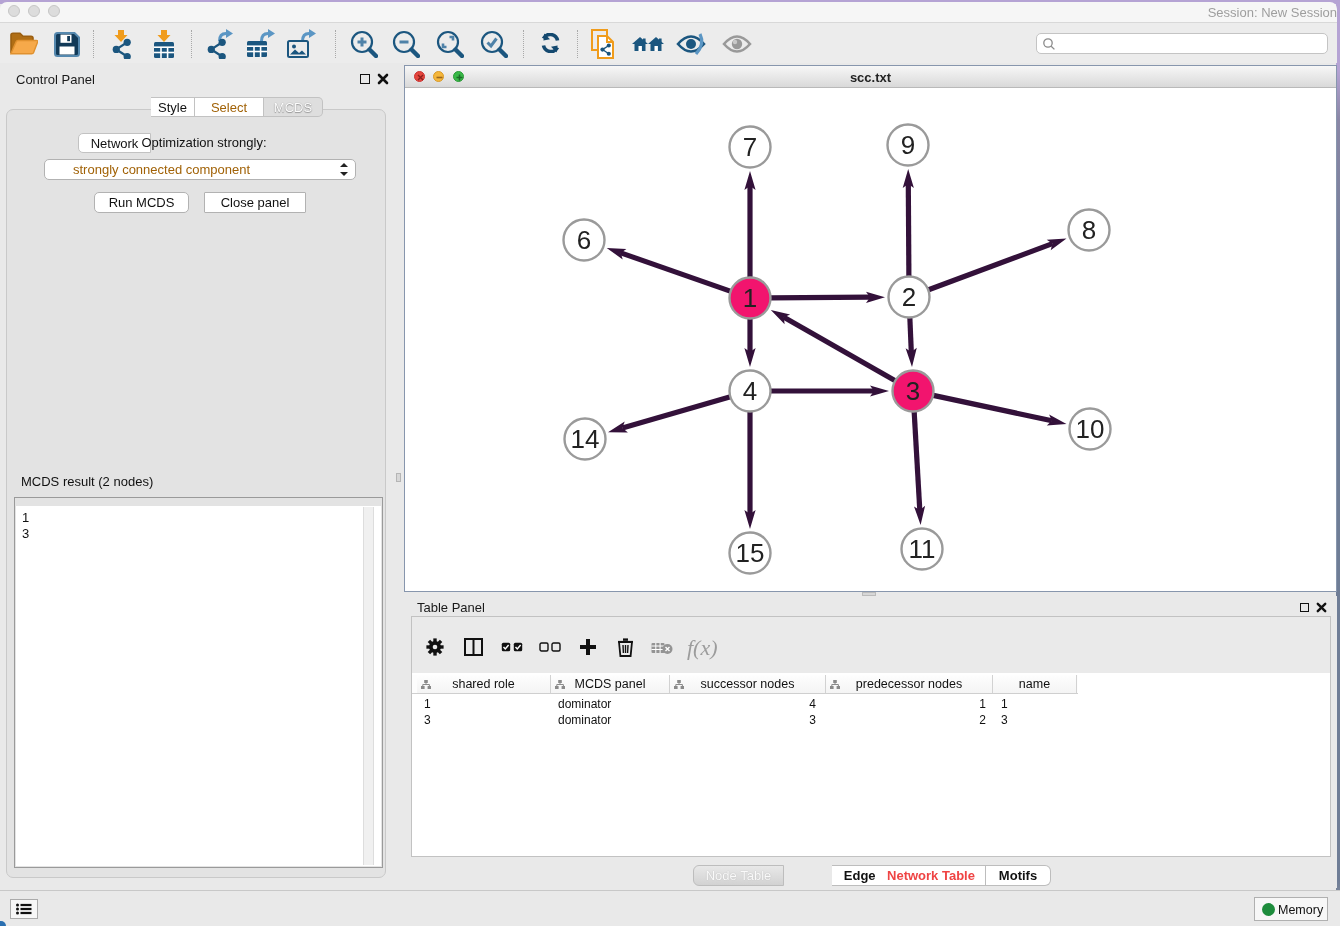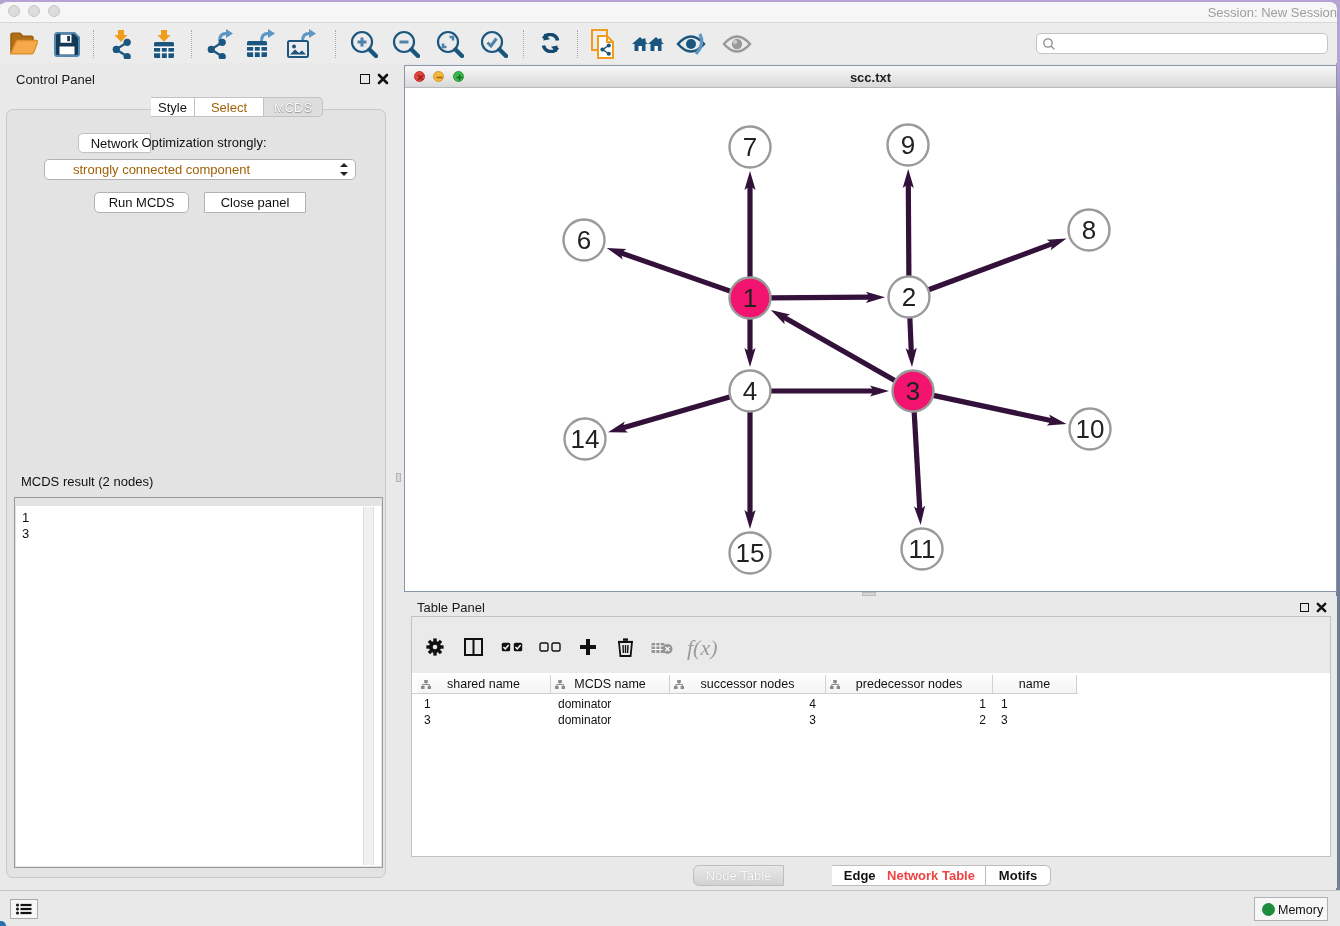--- a/index.html
+++ b/index.html
@@ -335,30 +335,30 @@
       <line x1="4.8" y1="1" x2="4.8" y2="11"></line>
       <line x1="9.1" y1="1" x2="9.1" y2="11"></line>
       <line x1="0.5" y1="7.5" x2="13.5" y2="7.5"></line>
     </g>
     <circle cx="16.5" cy="7" r="5" fill="#949494"></circle>
     <path d="M14.5 5 L18.5 9 M18.5 5 L14.5 9" stroke="#fff" stroke-width="1.4"></path>
   </svg>
 <div class="abs" style="left:687px;top:635px;font-family:'Liberation Serif',serif;font-style:italic;font-size:22px;color:#9c9c9c;">f(x)</div>
 
 <div class="abs" style="left:412px;top:675px;width:666px;height:19px;background:#fdfdfd;border-bottom:1px solid #cfcfcf;"></div>
-<div class="abs" style="left:417px;top:675px;width:134px;height:19px;background:linear-gradient(#fefefe,#f4f4f4);border-right:1px solid #d2d2d2;border-bottom:1px solid #cfcfcf;font-size:12.5px;color:#111;text-align:center;line-height:18px;">shared name</div>
+<div class="abs" style="left:417px;top:675px;width:134px;height:19px;background:linear-gradient(#fefefe,#f4f4f4);border-right:1px solid #d2d2d2;border-bottom:1px solid #cfcfcf;font-size:12.5px;color:#111;text-align:center;line-height:18px;">shared role</div>
 <svg class="abs" style="left:421px;top:680px;" width="10" height="9" viewBox="0 0 10 9">
     <g fill="#8a8a8a">
       <rect x="3.2" y="0" width="3.6" height="3"></rect>
       <rect x="0" y="6" width="3.6" height="3"></rect>
       <rect x="6.6" y="6" width="3.6" height="3"></rect>
       <path d="M5 3 L5 4.5 M1.8 6 L1.8 4.5 L8.4 4.5 L8.4 6" stroke="#8a8a8a" stroke-width="1" fill="none"></path>
     </g>
   </svg>
-<div class="abs" style="left:551px;top:675px;width:119px;height:19px;background:linear-gradient(#fefefe,#f4f4f4);border-right:1px solid #d2d2d2;border-bottom:1px solid #cfcfcf;font-size:12.5px;color:#111;text-align:center;line-height:18px;">MCDS name</div>
+<div class="abs" style="left:551px;top:675px;width:119px;height:19px;background:linear-gradient(#fefefe,#f4f4f4);border-right:1px solid #d2d2d2;border-bottom:1px solid #cfcfcf;font-size:12.5px;color:#111;text-align:center;line-height:18px;">MCDS panel</div>
 <svg class="abs" style="left:555px;top:680px;" width="10" height="9" viewBox="0 0 10 9">
     <g fill="#8a8a8a">
       <rect x="3.2" y="0" width="3.6" height="3"></rect>
       <rect x="0" y="6" width="3.6" height="3"></rect>
       <rect x="6.6" y="6" width="3.6" height="3"></rect>
       <path d="M5 3 L5 4.5 M1.8 6 L1.8 4.5 L8.4 4.5 L8.4 6" stroke="#8a8a8a" stroke-width="1" fill="none"></path>
     </g>
   </svg>
 <div class="abs" style="left:670px;top:675px;width:156px;height:19px;background:linear-gradient(#fefefe,#f4f4f4);border-right:1px solid #d2d2d2;border-bottom:1px solid #cfcfcf;font-size:12.5px;color:#111;text-align:center;line-height:18px;">successor nodes</div>
 <svg class="abs" style="left:674px;top:680px;" width="10" height="9" viewBox="0 0 10 9">

